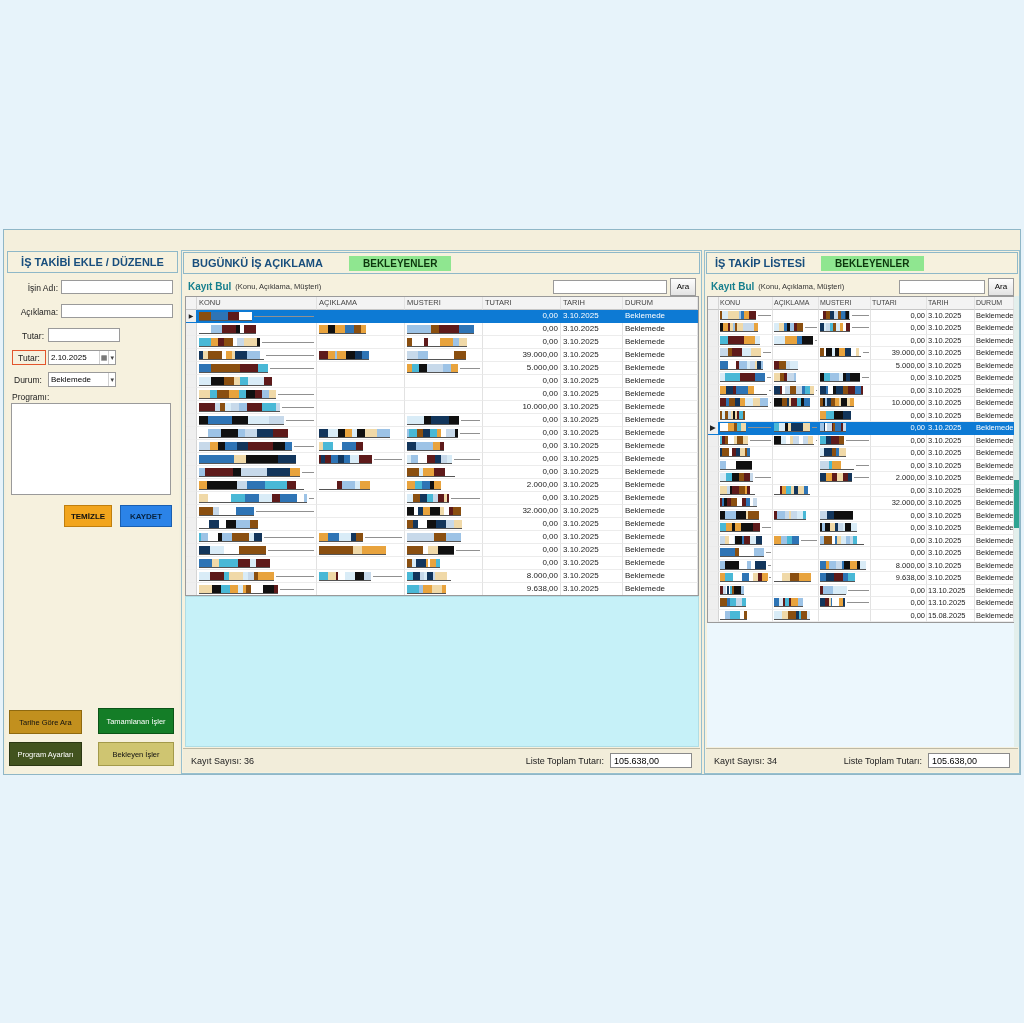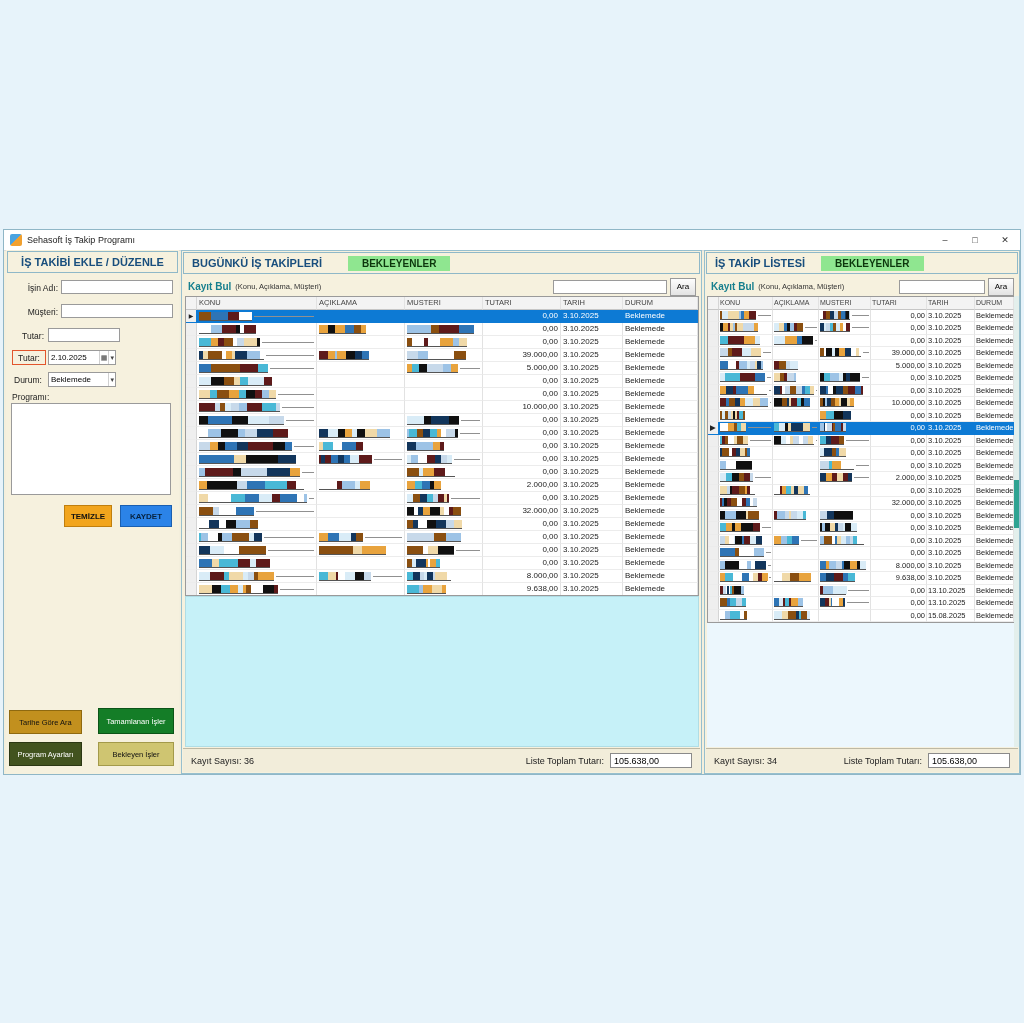--- a/index.html
+++ b/index.html
@@ -76,39 +76,30 @@
   #btn-bekleyen{left:92px;top:492px;width:76px;height:24px;background:#cfc571;border:1px solid #a39a4a;color:#111;}
   
   #right-scroll-track{position:absolute;right:0;top:45px;bottom:26px;width:5px;background:#e3efec;}
   #right-scroll-thumb{position:absolute;right:0;top:184px;width:5px;height:48px;background:#2fa392;}
 </style>
 </head>
 <body>
 
 <div id="window">
 
-  <div id="titlebar">
-    <div id="app-icon"></div>
-    <span id="title-text">Sehasoft İş Takip Programı</span>
-    <div id="caption-btns">
-      <div class="cap-btn">–</div>
-      <div class="cap-btn">□</div>
-      <div class="cap-btn">✕</div>
-    </div>
-  </div>
 
   <div id="left-panel" class="panel">
     <div class="panel-header" style="justify-content:center;">
       <span class="panel-title" style="padding-left:0;">İŞ TAKİBİ EKLE / DÜZENLE</span>
     </div>
 
     <span class="fl lab-r" style="top:33px;">İşin Adı:</span>
     <input class="tb" style="left: 55px; top: 30px; width: 112px;" value="">
 
-    <span class="fl lab-r" style="top:57px;">Müşteri:</span>
+    <span class="fl lab-r" style="top:57px;">Açıklama:</span>
     <input class="tb" style="left: 55px; top: 54px; width: 112px;" value="">
 
     <span class="fl lab-r" style="top:81px;width:38px;">Tutar:</span>
     <input class="tb" style="left: 42px; top: 78px; width: 72px;" value="">
 
     <div id="tarih-box">
       <span>Tutar:</span>
     </div>
     <div class="combo" style="left:42px;top:100px;width:68px;">
       <span class="val">2.10.2025</span>
@@ -129,21 +120,21 @@
     <div id="btn-kaydet" class="btn">KAYDET</div>
 
     <div id="btn-tarihe" class="btn btn-small">Tarihe Göre Ara</div>
     <div id="btn-tamamlanan" class="btn btn-small">Tamamlanan İşler</div>
     <div id="btn-program" class="btn btn-small">Program Ayarları</div>
     <div id="btn-bekleyen" class="btn btn-small">Bekleyen İşler</div>
   </div>
 
   <div id="mid-panel" class="panel">
     <div class="panel-header">
-      <span class="panel-title">BUGÜNKÜ İŞ TAKİPLERİ</span>
+      <span class="panel-title">BUGÜNKÜ İŞ AÇIKLAMA</span>
       <span class="badge">BEKLEYENLER</span>
     </div>
     <div class="search-row">
       <span class="search-label">Kayıt Bul</span>
       <span class="search-hint">(Konu, Açıklama, Müşteri)</span>
       <input class="search-input" value="" style="">
       <div class="search-btn">Ara</div>
     </div>
     <div id="today-grid" class="grid md">
         <div class="g-row g-head">

